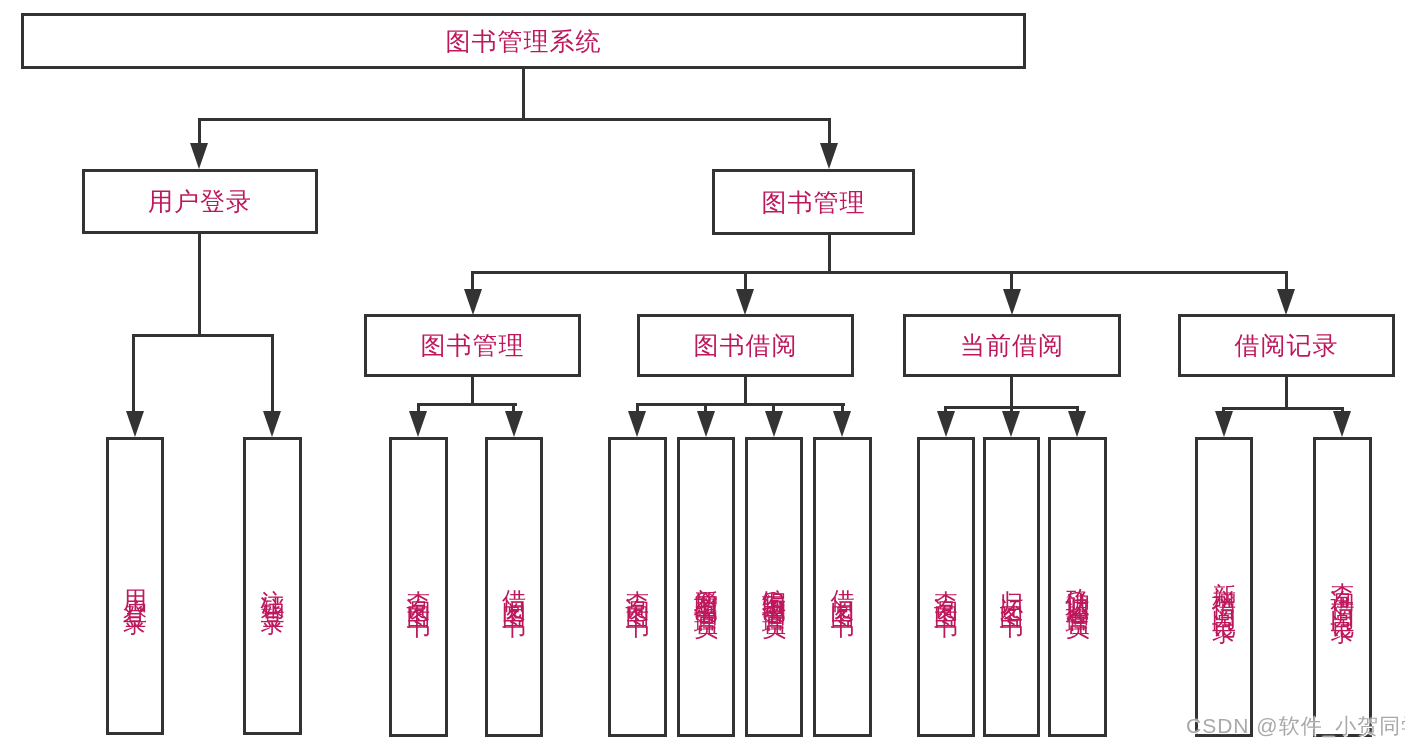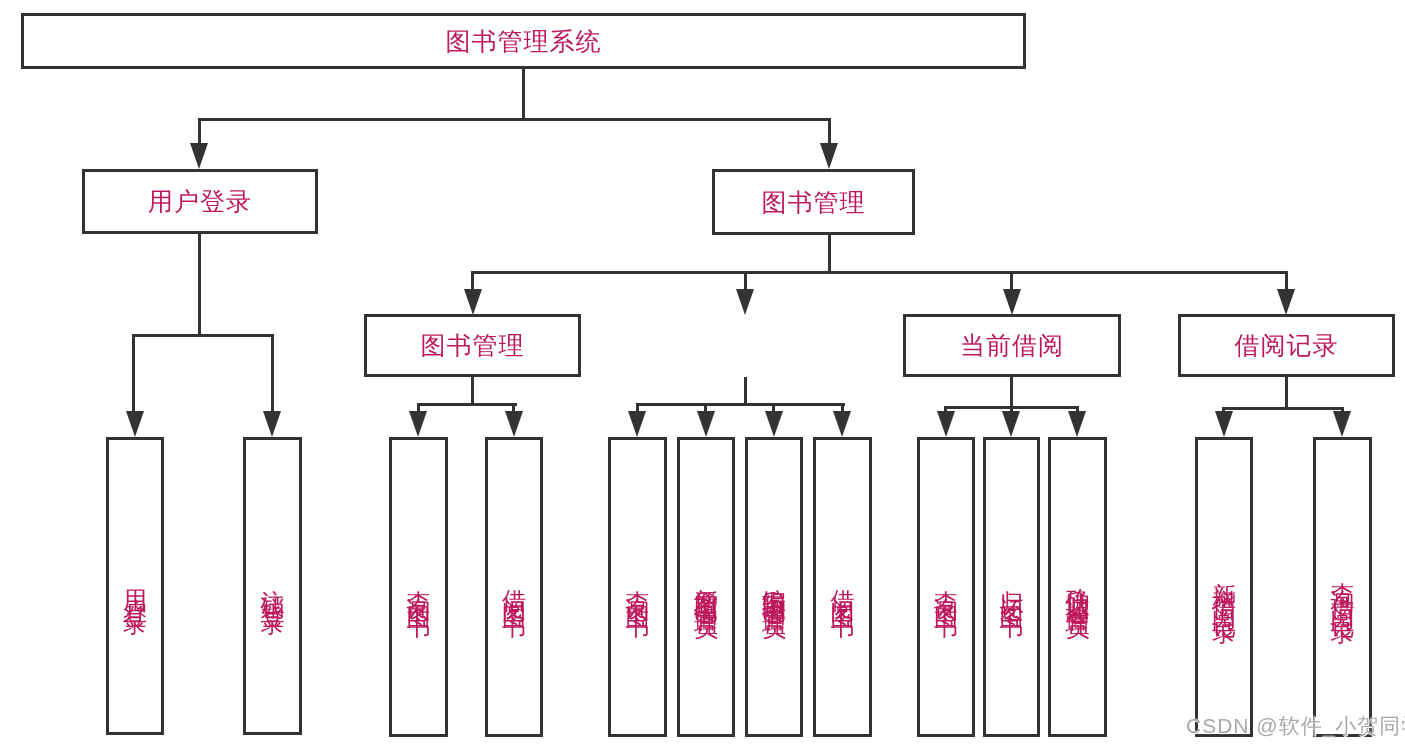--- a/index.html
+++ b/index.html
@@ -83,20 +83,21 @@
   <div class="ln" style="left:471px;top:271px;width:3px;height:22px"></div>
   <div class="arrow" style="left:464px;top:289px"></div>
   <div class="ln" style="left:744px;top:271px;width:3px;height:22px"></div>
   <div class="arrow" style="left:736px;top:289px"></div>
   <div class="ln" style="left:1010px;top:271px;width:3px;height:22px"></div>
   <div class="arrow" style="left:1003px;top:289px"></div>
   <div class="ln" style="left:1285px;top:271px;width:3px;height:22px"></div>
   <div class="arrow" style="left:1277px;top:289px"></div>
 
   <div class="box" style="left:364px;top:314px;width:217px;height:63px">图书管理</div>
+  <div class="box" style="left:637px;top:314px;width:217px;height:63px">图书借阅</div>
   <div class="box" style="left:903px;top:314px;width:218px;height:63px">当前借阅</div>
   <div class="box" style="left:1178px;top:314px;width:217px;height:63px">借阅记录</div>
 
   <div class="ln" style="left:471px;top:377px;width:3px;height:29px"></div>
   <div class="ln" style="left:417px;top:403px;width:100px;height:3px"></div>
   <div class="ln" style="left:417px;top:403px;width:3px;height:12px"></div>
   <div class="ln" style="left:512px;top:403px;width:3px;height:12px"></div>
   <div class="arrow" style="left:409px;top:411px"></div>
   <div class="arrow" style="left:505px;top:411px"></div>
 

